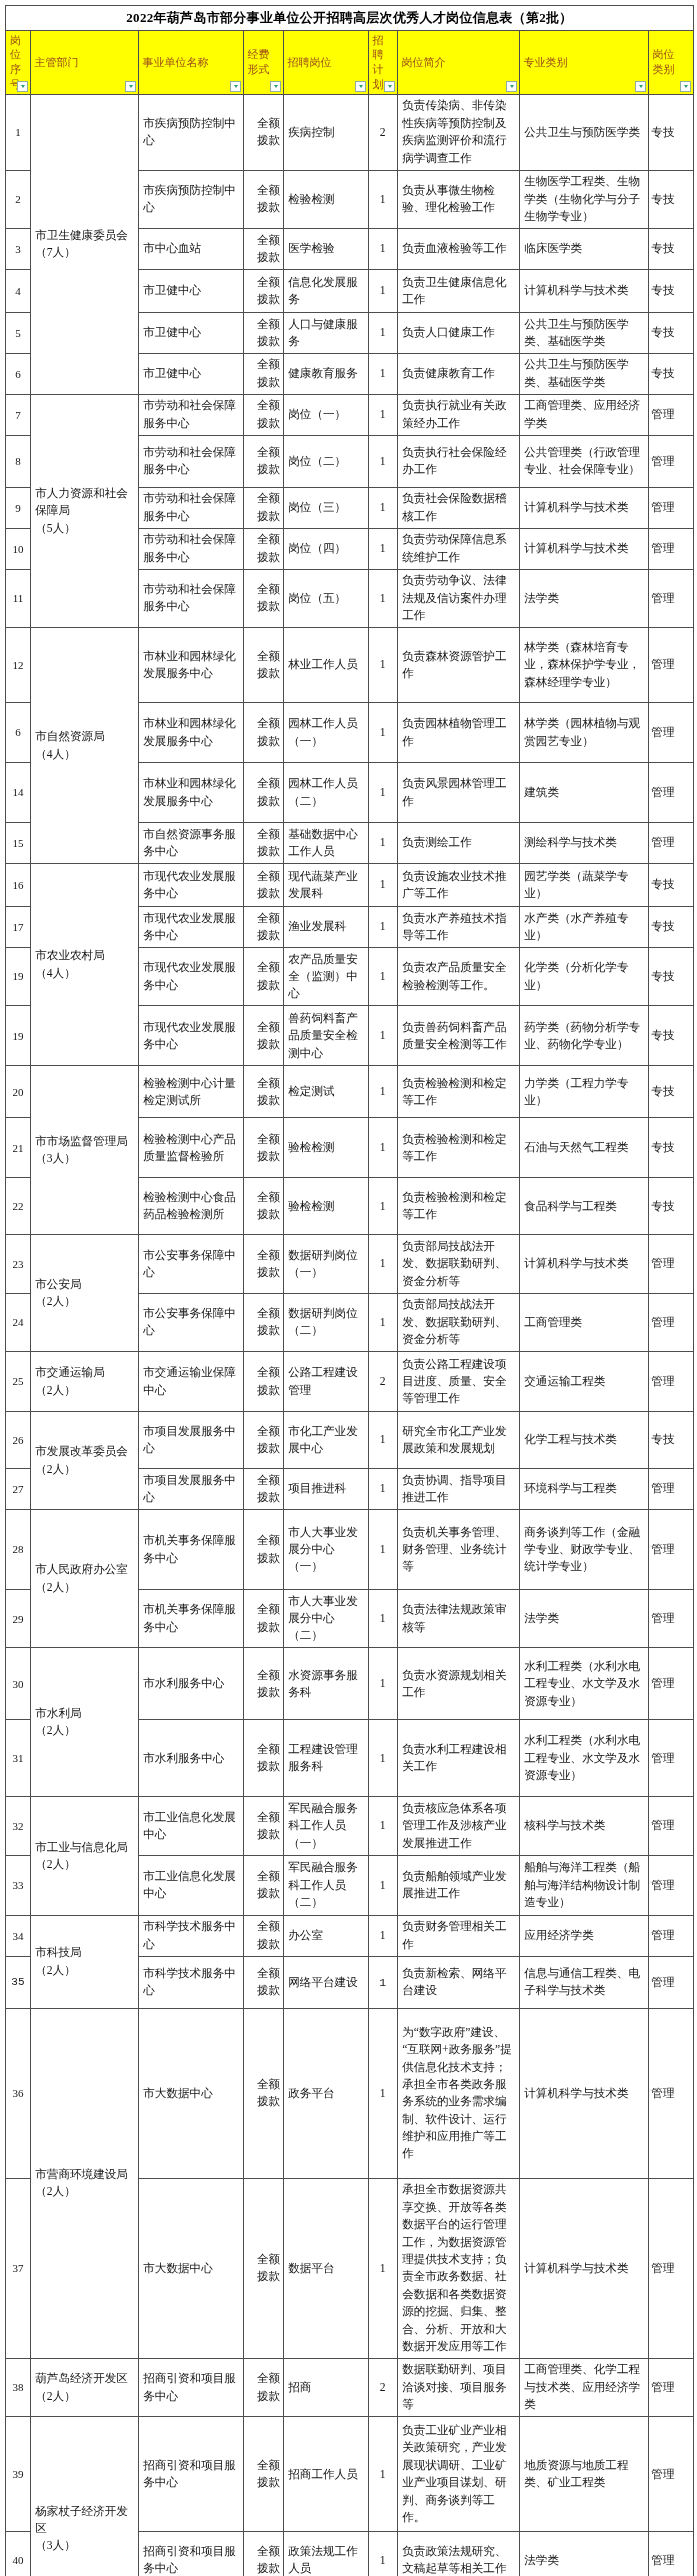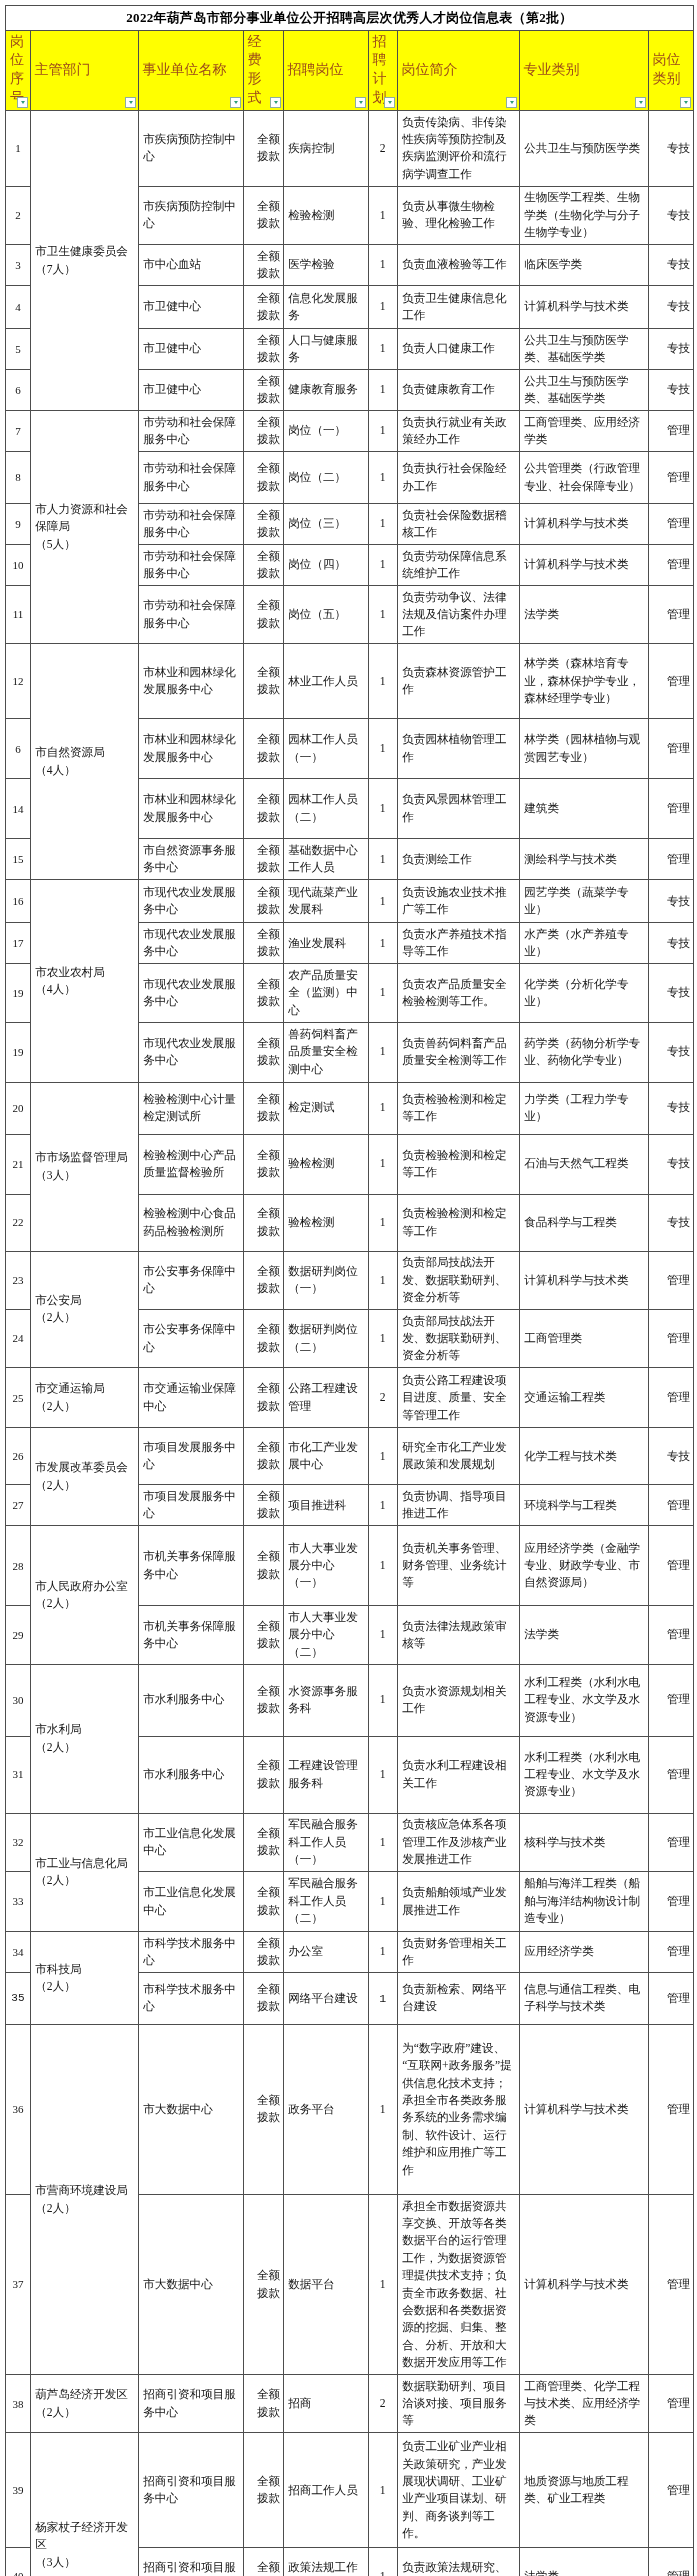--- a/index.html
+++ b/index.html
@@ -2,33 +2,33 @@
 <html lang="zh" style="font-size:10.3px"><head>
 <meta charset="utf-8">
 <style>
   html,body{margin:0;padding:0;background:#ffffff;}
   body{width:697px;font-family:"Liberation Serif","DejaVu Serif",serif;color:#141414;}
   .sheet{padding:5.2px 5.2px 0 5.2px;}
   table{border-collapse:collapse;table-layout:fixed;width:687px;border:1.3px solid #1f1f1f;}
   td,th{border:0.6px solid #4d4d4d;box-sizing:border-box;overflow:hidden;}
   .title-cell{height:24.5px;text-align:center;vertical-align:middle;font-size:13px;font-weight:bold;
     background:#ffffff;color:#000;letter-spacing:0.3px;}
-  .head-cell{background:#ffff00;color:#9c4a1a;font-size:14px;font-weight:normal;text-align:left;
+  .head-cell{background:#ffff00;color:#9c4a1a;font-size:11px;font-weight:normal;text-align:left;
     vertical-align:middle;padding:1.9px 9px 1.9px 3.9px;height:34px;position:relative;line-height:1.35;margin-top:9px;}
   .filter-btn{position:absolute;right:1.3px;bottom:1.9px;width:9px;height:9px;background:#ffffff;
     border:0.6px solid #8fae9f;display:flex;align-items:center;justify-content:center;cursor:pointer;}
   .filter-btn .tri{width:0;height:0;border-left:2.6px solid transparent;border-right:2.6px solid transparent;
     border-top:3.9px solid #2e9e77;}
   td{font-size:11.6px;line-height:1.5;padding:2.6px 4.5px;vertical-align:middle;word-break:break-all;}
   .c-no{text-align:center;font-size:11px;padding:2.6px 1.3px;}
   .c-dept{text-align:left;white-space:pre-line;}
   .c-unit,.c-post,.c-duty,.c-major{text-align:left;}
   .c-fund{text-align:right;padding:2.6px 2.6px;}
   .c-count{text-align:center;padding:2.6px 1.3px;}
-  .c-cat{text-align:right;padding:2.6px 2.6px;margin-left:45px;}
+  .c-cat{text-align:left;padding:2.6px 2.6px;margin-left:45px;}
 </style>
 </head>
 <body>
 
 <div class="sheet">
   <table>
     <colgroup>
       <col style="width:24.5px">
         <col style="width:108px">
         <col style="width:105px">
@@ -362,21 +362,21 @@
         </tr>
         <tr style="height: 80px;">
           <td class="c-no">28</td>
           <td class="c-dept" rowspan="2">市人民政府办公室
 （2人）</td>
           <td class="c-unit">市机关事务保障服务中心</td>
           <td class="c-fund">全额拨款</td>
           <td class="c-post">市人大事业发展分中心（一）</td>
           <td class="c-count">1</td>
           <td class="c-duty">负责机关事务管理、财务管理、业务统计等</td>
-          <td class="c-major">应用经济学类（金融学专业、财政学专业、市自然资源局）</td>
+          <td class="c-major">商务谈判等工作（金融学专业、财政学专业、统计学专业）</td>
           <td class="c-cat">管理</td>
         </tr>
         <tr style="height: 52px;">
           <td class="c-no">29</td>
           <td class="c-unit">市机关事务保障服务中心</td>
           <td class="c-fund">全额拨款</td>
           <td class="c-post">市人大事业发展分中心（二）</td>
           <td class="c-count">1</td>
           <td class="c-duty">负责法律法规政策审核等</td>
           <td class="c-major">法学类</td>

